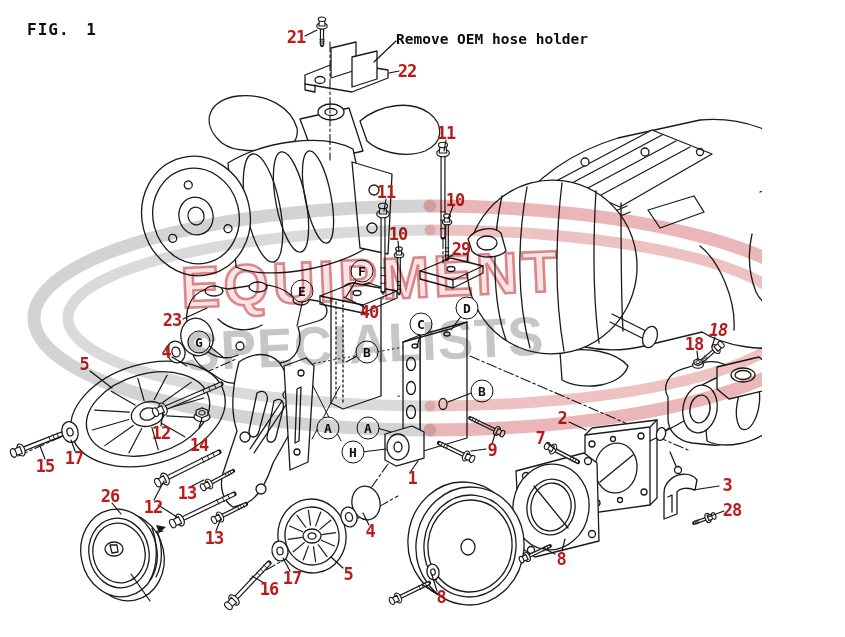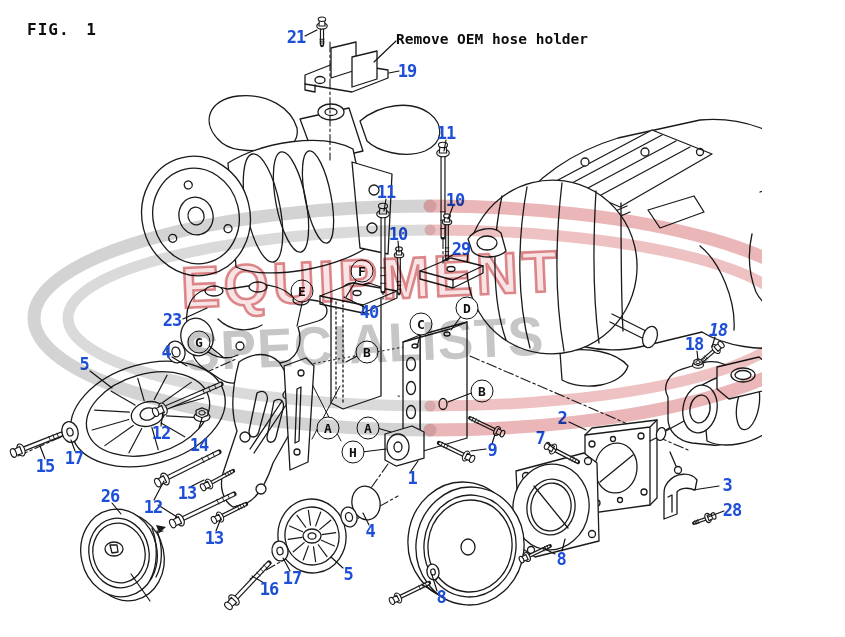--- a/index.html
+++ b/index.html
@@ -1,21 +1,21 @@
 <!DOCTYPE html>
 <html><head>
 <meta charset="utf-8">
 <style>
   html,body{margin:0;padding:0;background:#fff;}
   #stage{position:relative;width:762px;height:637px;background:#fff;overflow:hidden;
          font-family:"DejaVu Sans Mono",monospace;}
   #art{position:absolute;left:0;top:0;}
   #label-layer{position:absolute;left:0;top:0;width:845px;height:637px;}
   .callout{position:absolute;transform:translate(-50%,-50%);
-           font:bold 17px "DejaVu Sans Mono",monospace;color:#1d4ed8;letter-spacing:-1px;white-space:nowrap;}
+           font:bold 17px "DejaVu Sans Mono",monospace;color:#b91c1c;letter-spacing:-1px;white-space:nowrap;}
   .balloon{position:absolute;transform:translate(-50%,-50%);width:21px;height:21px;
            border:1.8px solid #111;border-radius:50%;background:#fff;
            font:bold 13px "DejaVu Sans Mono",monospace;color:#111;
            display:flex;align-items:center;justify-content:center;}
   .note{position:absolute;font:bold 14.5px "DejaVu Sans Mono",monospace;color:#0d0d0d;white-space:nowrap;}
   #fig-title{left:27px;top:20px;font-size:16px;letter-spacing:1px;word-spacing:6px;}
   #note-remove{left:396px;top:31px;text-align:center;}
   #note-power{left:46px;top:601px;}
   #wm-layer{position:absolute;left:0;top:0;width:845px;height:637px;
             mix-blend-mode:multiply;pointer-events:none;}
@@ -502,21 +502,21 @@
           <line x1="369" y1="525" x2="363" y2="513" stroke="#111" stroke-width="1.15" stroke-linecap="round"></line>
           <line x1="150" y1="601" x2="131" y2="574" stroke="#111" stroke-width="1.15" stroke-linecap="round"></line>
         </g>
     </g>
   </svg>
 
   <div id="label-layer">
     <div id="fig-title" class="note">FIG. 1</div>
     <div id="note-remove" class="note">Remove OEM hose holder</div>
   <div class="callout" style="left: 296px; top: 37px;">21</div>
-      <div class="callout" style="left: 407px; top: 71px;">19</div>
+      <div class="callout" style="left: 407px; top: 71px;">22</div>
       <div class="callout" style="left: 446px; top: 133px;">11</div>
       <div class="callout" style="left: 455px; top: 200px;">10</div>
       <div class="callout" style="left: 386px; top: 192px;">11</div>
       <div class="callout" style="left: 398px; top: 234px;">10</div>
       <div class="callout" style="left: 461px; top: 249px;">29</div>
       <div class="callout" style="left: 369px; top: 312px;">40</div>
       <div class="callout" style="left: 172px; top: 320px;">23</div>
       <div class="callout" style="left: 166px; top: 352px;">4</div>
       <div class="callout" style="left: 84px; top: 364px;">5</div>
       <div class="callout" style="left: 161px; top: 433px;">12</div>

